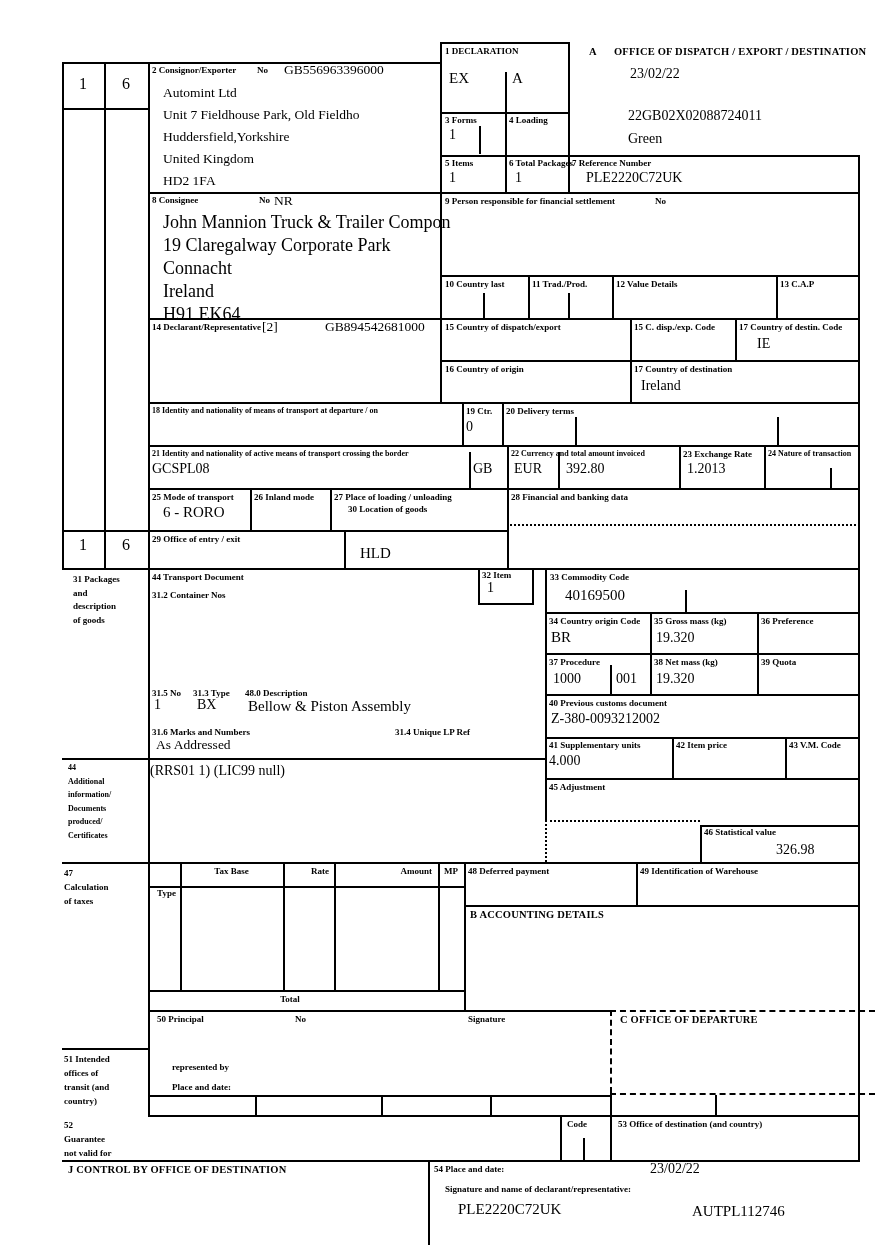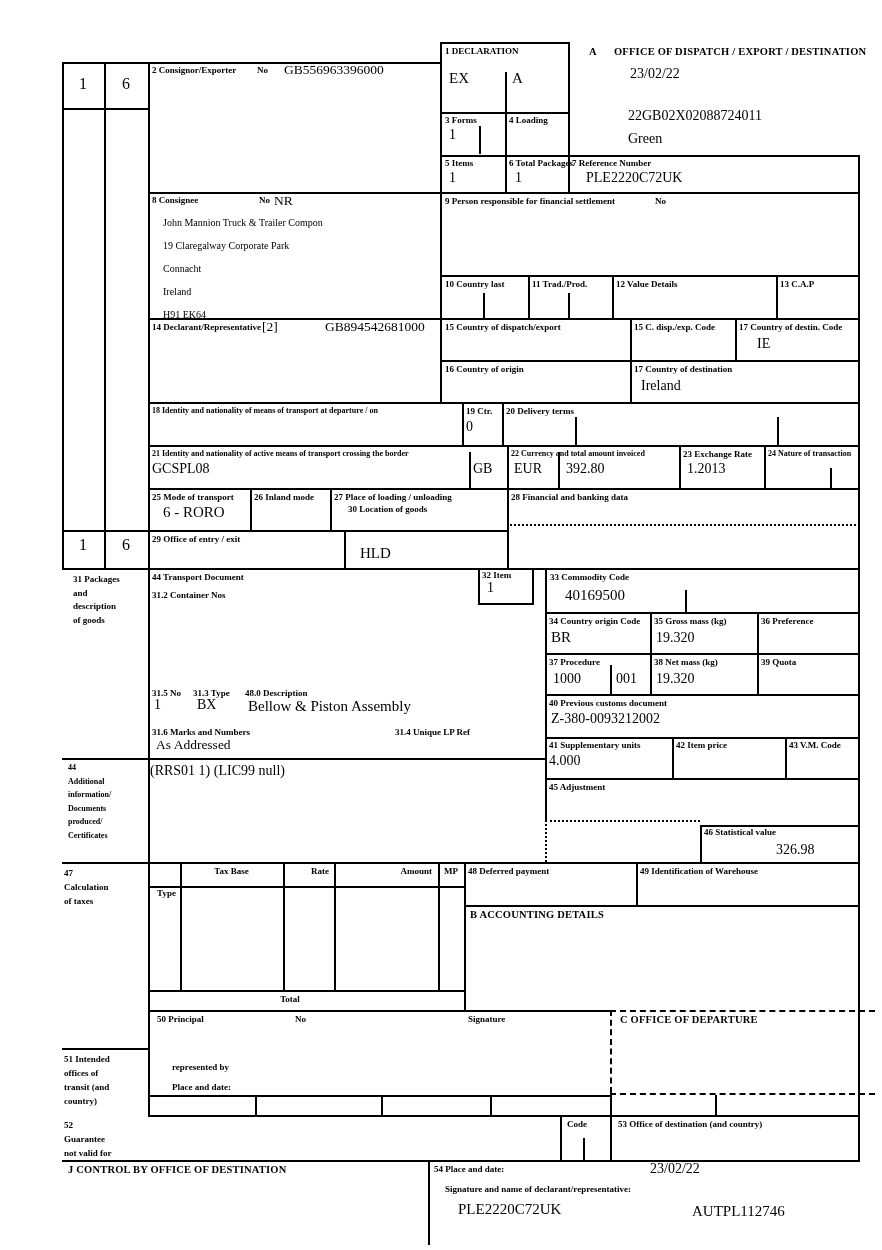--- a/index.html
+++ b/index.html
@@ -7,21 +7,21 @@
         font-family:"Liberation Serif",serif;color:#000;}
   .t{position:absolute;white-space:pre-line;line-height:1.15;}
   .lbl{font-size:9px;font-weight:bold;}
   .lbl8{font-size:8px;font-weight:bold;}
   .hdr{font-size:10.5px;font-weight:bold;letter-spacing:.2px;}
   .val{font-size:13.5px;}
   .v14{font-size:14px;}
   .v15{font-size:15px;}
   .big{font-size:16px;}
   .addr{font-size:13.5px;line-height:22px;}
-  .addr2{font-size:10px;line-height:23px;}
+  .addr2{font-size:18px;line-height:23px;}
   .addr3{font-size:13px;line-height:16.5px;}
   .lh13{line-height:13.5px;}
   .lh14{line-height:14px;}
   .ctr{text-align:center;}
   .rgt{text-align:right;}
 </style>
 </head>
 <body>
 
 <div id="form">
@@ -37,20 +37,25 @@
 
   <div class="t hdr" style="left:589px;top:46px">A</div>
   <div class="t hdr" style="left:614px;top:46px">OFFICE OF DISPATCH / EXPORT / DESTINATION</div>
   <div class="t v14" style="left:630px;top:66px">23/02/22</div>
   <div class="t v14" style="left:628px;top:108px">22GB02X02088724011</div>
   <div class="t v14" style="left:628px;top:131px">Green</div>
 
   <div class="t lbl" style="left:152px;top:65px">2 Consignor/Exporter</div>
   <div class="t lbl" style="left:257px;top:65px">No</div>
   <div class="t val" style="left:284px;top:62px">GB556963396000</div>
+  <div class="t addr" style="left:163px;top:82px">Automint Ltd
+Unit 7 Fieldhouse Park, Old Fieldho
+Huddersfield,Yorkshire
+United Kingdom
+HD2 1FA</div>
 
   <div class="t lbl" style="left:445px;top:115px">3 Forms</div>
   <div class="t v14" style="left:449px;top:127px">1</div>
   <div class="t lbl" style="left:509px;top:115px">4 Loading</div>
   <div class="t lbl" style="left:445px;top:158px">5 Items</div>
   <div class="t v14" style="left:449px;top:170px">1</div>
   <div class="t lbl" style="left:509px;top:158px">6 Total Packages</div>
   <div class="t v14" style="left:515px;top:170px">1</div>
   <div class="t lbl" style="left:572px;top:158px">7 Reference Number</div>
   <div class="t v14" style="left:586px;top:170px">PLE2220C72UK</div>

